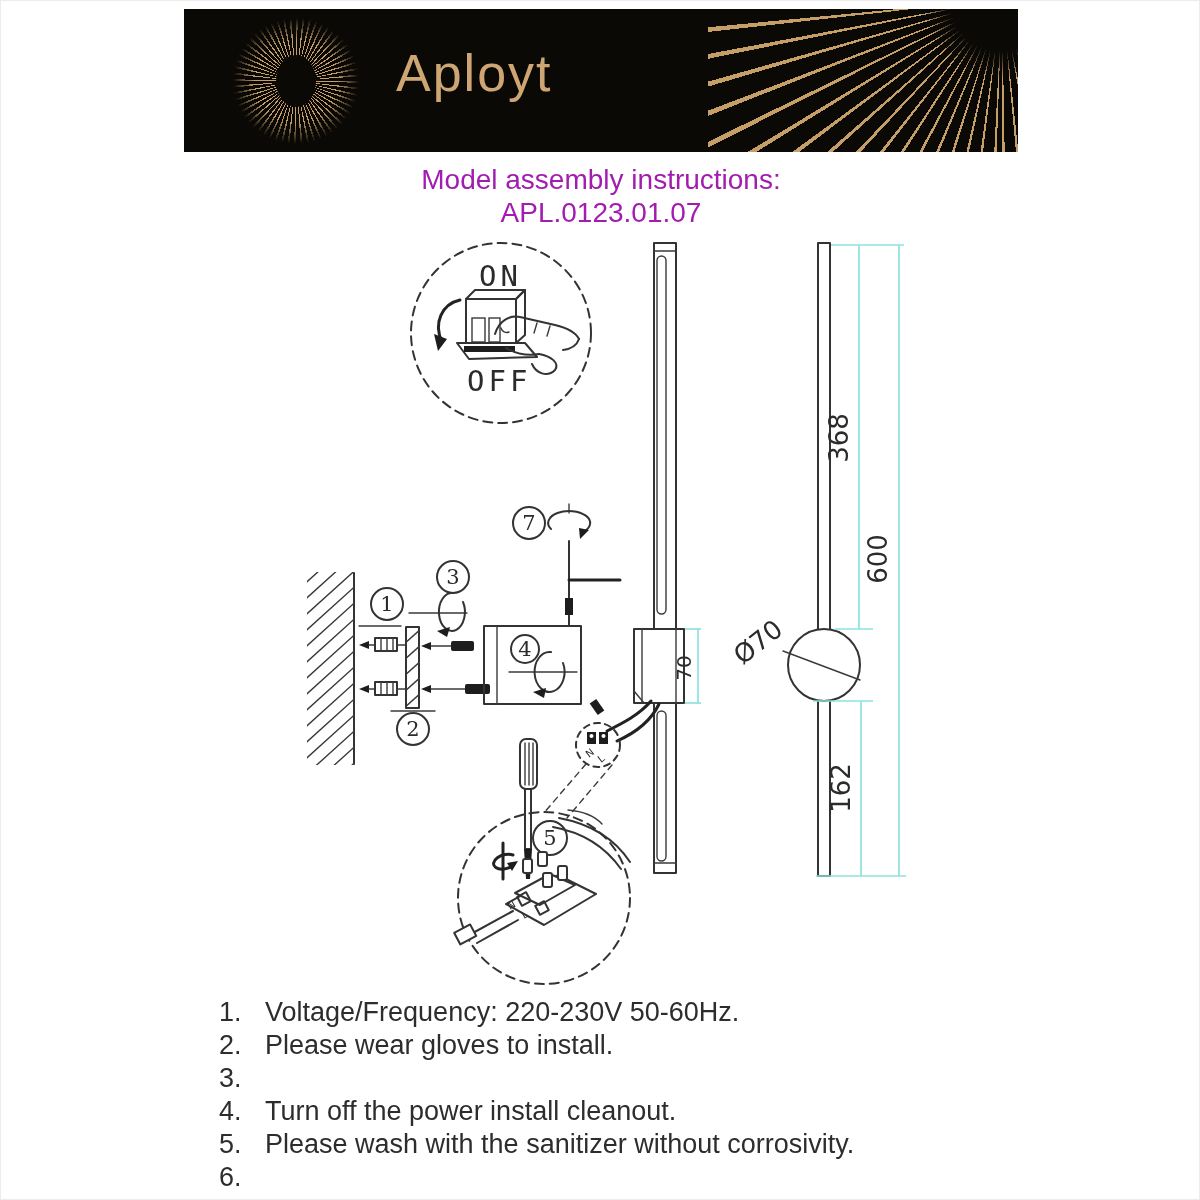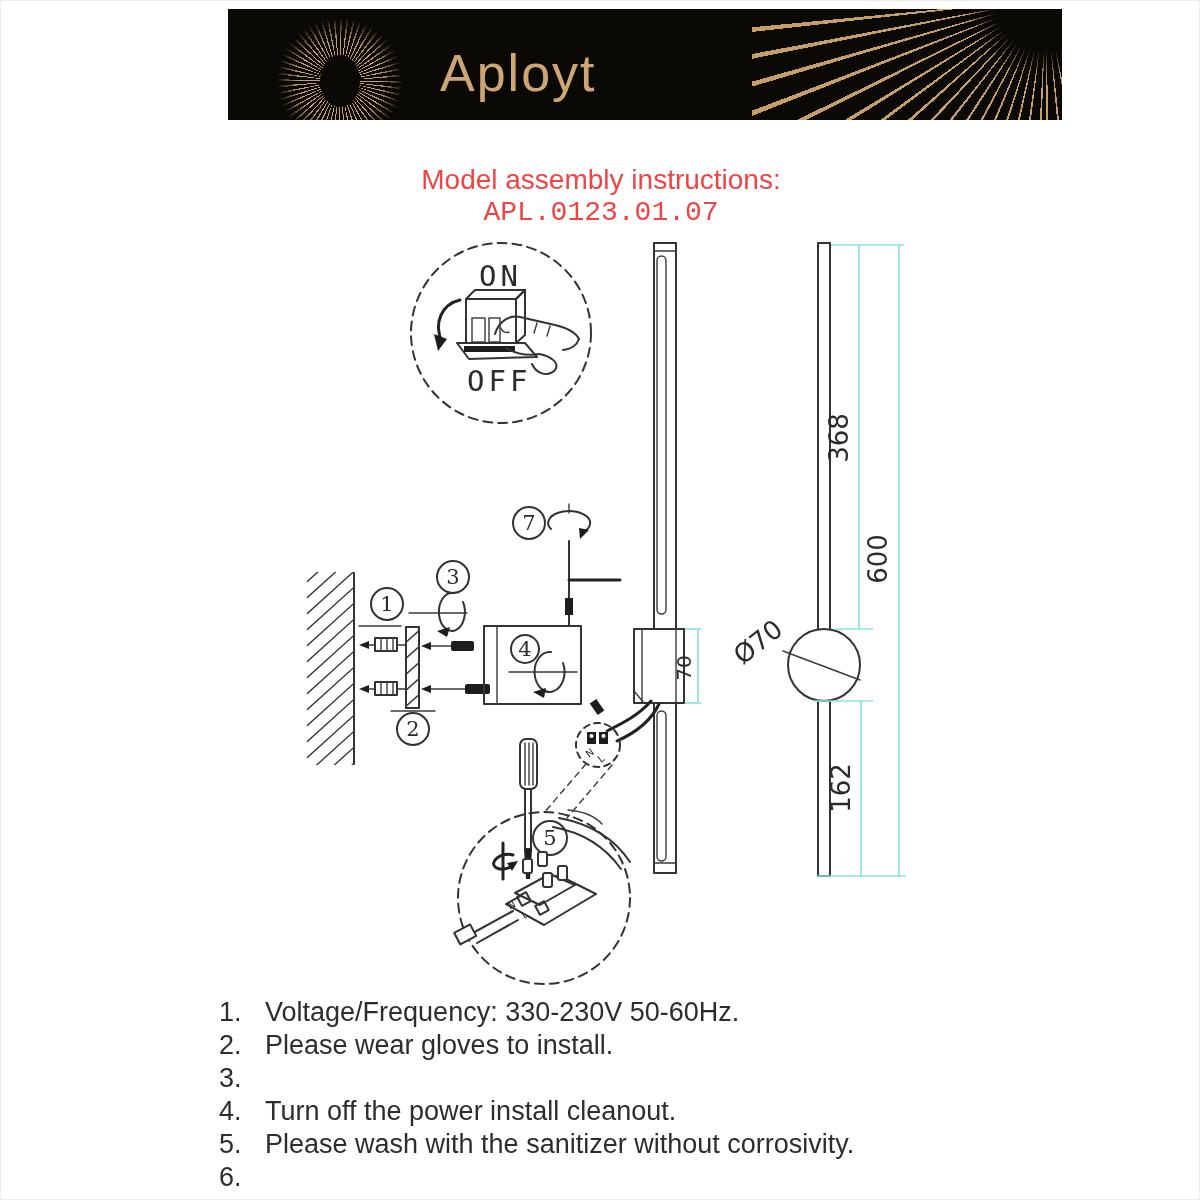--- a/index.html
+++ b/index.html
@@ -1,36 +1,36 @@
 <!DOCTYPE html>
 <html><head>
 <meta charset="utf-8">
 <style>
   html,body{margin:0;padding:0;}
   body{background:#fff;font-family:"Liberation Sans",sans-serif;}
   .page{position:relative;width:1200px;height:1200px;background:#ffffff;overflow:hidden;border:1px solid #ececec;box-sizing:border-box;}
 
   
-  .banner{position:absolute;left:183px;top:8px;width:834px;height:111px;background:#0b0906;overflow:hidden;margin-left:44px;}
+  .banner{position:absolute;left:183px;top:8px;width:834px;height:143px;background:#0b0906;overflow:hidden;}
   .logo{position:absolute;left:42px;top:2px;width:140px;height:140px;border-radius:50%;
     background:
       radial-gradient(closest-side, rgba(11,9,6,0) 0 58%, #0b0906 90%),
       radial-gradient(closest-side, #0b0906 0 27%, rgba(11,9,6,0) 28%),
       repeating-conic-gradient(#c59e68 0deg 1.7deg, rgba(11,9,6,0) 1.7deg 6deg);}
   .logo::after{content:"";position:absolute;left:50%;top:50%;width:40px;height:52px;margin:-26px 0 0 -20px;background:#0b0906;border-radius:50%;}
   .brand{position:absolute;left:212px;top:34px;font-size:52px;font-weight:400;letter-spacing:2px;color:#cda673;}
   .corner-rays{position:absolute;right:0;top:0;width:310px;height:143px;
     background:
       radial-gradient(circle at calc(100% - 16px) -10px, #0b0906 0 52px, rgba(11,9,6,0) 80px),
       repeating-conic-gradient(from 182deg at calc(100% - 16px) -10px, #c59e68 0 0.9deg, rgba(11,9,6,0) 0.9deg 5.1deg);}
 
   
-  .titleblock{position:absolute;left:0;top:162px;width:1200px;text-align:center;color:#ef4444;}
+  .titleblock{position:absolute;left:0;top:162px;width:1200px;text-align:center;color:#a21caf;}
   .titleblock .t1{font-size:28px;line-height:33px;}
-  .titleblock .t2{font-size:28px;line-height:33px;font-family:Liberation Mono, monospace;}
+  .titleblock .t2{font-size:28px;line-height:33px;}
 
   
   svg.diagram{position:absolute;left:0;top:230px;width:1200px;height:780px;}
   .ln{stroke:#333;fill:none;stroke-width:2;stroke-linecap:round;stroke-linejoin:round;}
   .lnthin{stroke:#3a3a3a;fill:none;stroke-width:1.4;stroke-linecap:round;}
   .lnbold{stroke:#222;fill:none;stroke-width:3;stroke-linecap:round;}
   .fillb{fill:#1d1d1d;stroke:none;}
   .whitefill{fill:#fff;}
   .cy{stroke:#8de2de;fill:none;stroke-width:1.7;}
   text{fill:#2b2b2b;}
@@ -320,21 +320,21 @@
       <line class="cy" x1="684" y1="702" x2="700" y2="702"></line>
       <line class="cy" x1="697" y1="628" x2="697" y2="702"></line>
       <text class="dimsm" x="690" y="667" text-anchor="middle" transform="rotate(-90 690 667)">70</text>
     </g>
   </svg>
 
   <div class="instructions">
 
       <div class="row">
         <span class="num">1.</span>
-        <span class="txt">Voltage/Frequency: 330-230V 50-60Hz.</span>
+        <span class="txt">Voltage/Frequency: 220-230V 50-60Hz.</span>
       </div>
 
       <div class="row">
         <span class="num">2.</span>
         <span class="txt">Please wear gloves to install.</span>
       </div>
 
       <div class="row">
         <span class="num">3.</span>
       </div>

